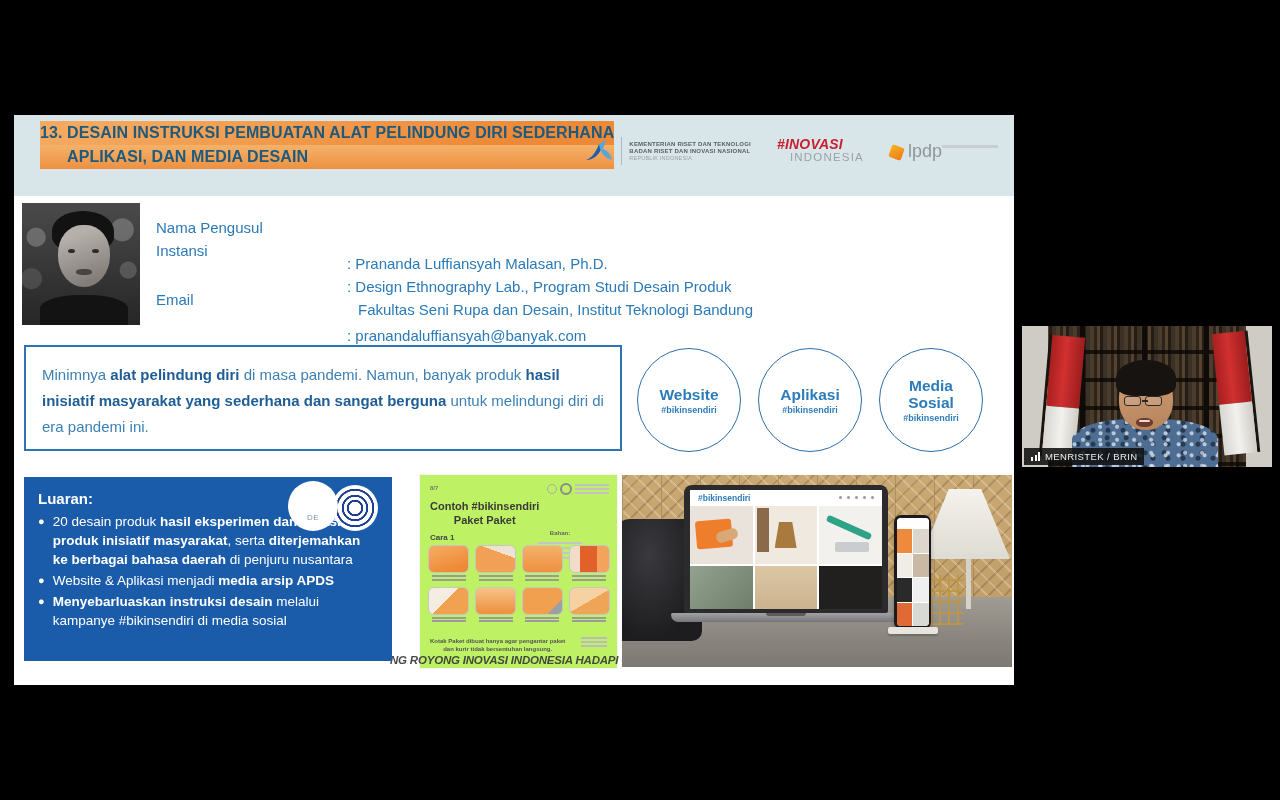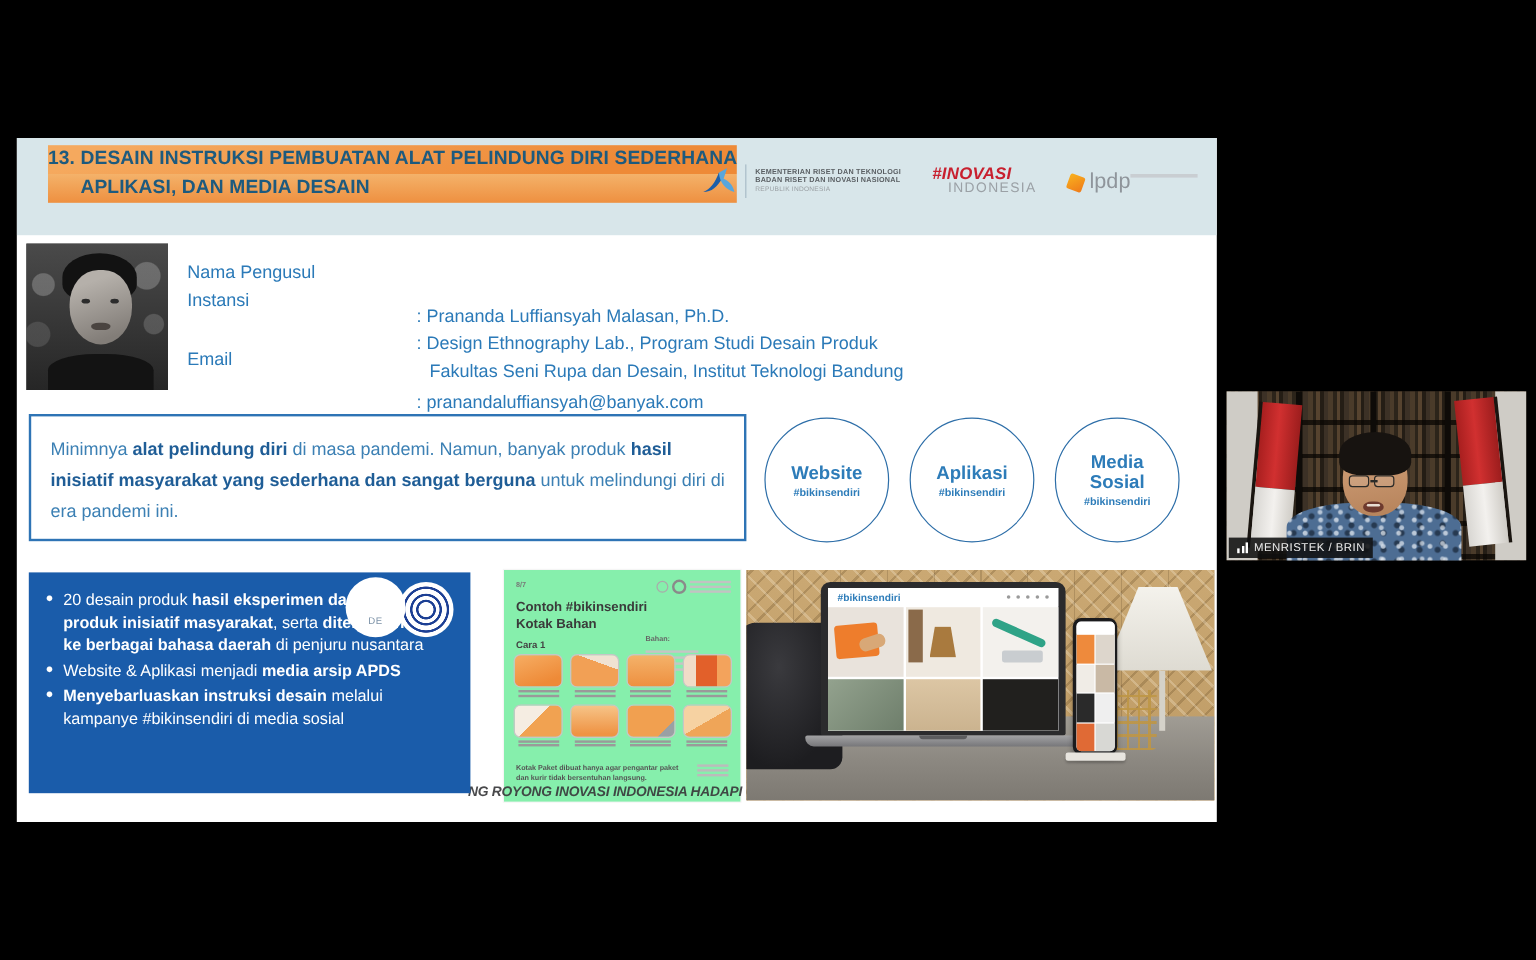--- a/index.html
+++ b/index.html
@@ -85,22 +85,22 @@
   .itb-circle { width:46px; height:46px; border-radius:50%; background:#fff; margin-left:-6px; margin-top:4px;
                 position:relative; z-index:1;
                 background-image:radial-gradient(circle at 50% 50%, #fff 0 6px, #1c3f94 6.5px 8px,
                                  #fff 8.5px 11px, #1c3f94 11.5px 13px, #fff 13.5px 17px, #1c3f94 17.5px 19px, #fff 19.5px); }
 
   
   .watermark { position:absolute; left:376px; top:539px; z-index:3; font-size:11.5px; font-weight:700;
                font-style:italic; color:#3a3a3c; letter-spacing:-.2px; white-space:nowrap; opacity:.92; }
 
   
-  .card { position:absolute; left:406px; top:360px; width:197px; height:193px; background:#86efac;
-          z-index:2; box-shadow:0 0 0 1px rgba(0,0,0,.04); padding:0; }
+  .card { position:absolute; left:406px; top:360px; width:197px; height:193px; background:#bef264;
+          z-index:2; box-shadow:0 0 0 1px rgba(0,0,0,.04); padding:0;text-align:center; }
   .card-page { position:absolute; left:10px; top:10px; font-size:6px; font-weight:700; color:#777; }
   .card-logos { position:absolute; right:8px; top:8px; display:flex; align-items:center; gap:3px; }
   .card-logo-c1 { width:10px; height:10px; border:1px solid #aaa; border-radius:50%; }
   .card-logo-c2 { width:12px; height:12px; border:2px solid #8a8a8a; border-radius:50%; }
   .card-logo-lines { display:flex; flex-direction:column; gap:2px; }
   .card-logo-lines i { display:block; width:34px; height:2px; background:#c2c2c2; }
   .card-title { position:absolute; left:10px; top:24px; font-size:11px; font-weight:700; color:#3a3a3a;
                 line-height:14px; }
   .card-bahan { position:absolute; left:118px; top:46px; }
   .card-bahan .bh { font-size:6px; font-weight:700; color:#666; }
@@ -310,20 +310,21 @@
 
     <div class="watermark">NG ROYONG INOVASI INDONESIA HADAPI COVID</div>
 
     <div class="luaran">
       <div class="luaran-logos">
         <div class="de-circle">
           <span>DE</span>
         </div>
         <div class="itb-circle"></div>
       </div>
+      <div class="luaran-heading">Luaran:</div>
       <div class="bullet">
         <span class="dot">●</span>
         <span style="max-width:322px"><span>20 desain produk </span><b>hasil eksperimen dan kurasi produk inisiatif masyarakat</b><span>, serta </span><b>diterjemahkan ke berbagai bahasa daerah</b><span> di penjuru nusantara</span></span>
       </div>
       <div class="bullet">
         <span class="dot">●</span>
         <span><span>Website &amp; Aplikasi menjadi </span><b>media arsip APDS</b></span>
       </div>
       <div class="bullet">
         <span class="dot">●</span>
@@ -337,21 +338,21 @@
         <span class="card-logo-c1"></span>
         <span class="card-logo-c2"></span>
         <span class="card-logo-lines">
             <i></i>
             <i></i>
             <i></i>
           </span>
       </div>
       <div class="card-title">
         <div>Contoh #bikinsendiri</div>
-        <div>Kotak Bahan</div>
+        <div>Paket Paket</div>
       </div>
       <div class="card-bahan">
         <span class="bh">Bahan:</span>
         <i></i><i></i><i></i><i></i>
       </div>
       <div class="card-cara">Cara 1</div>
       <div class="card-grid">
         <div class="thumb">
             <div class="t-img t1"></div>
             <div class="t-cap">

